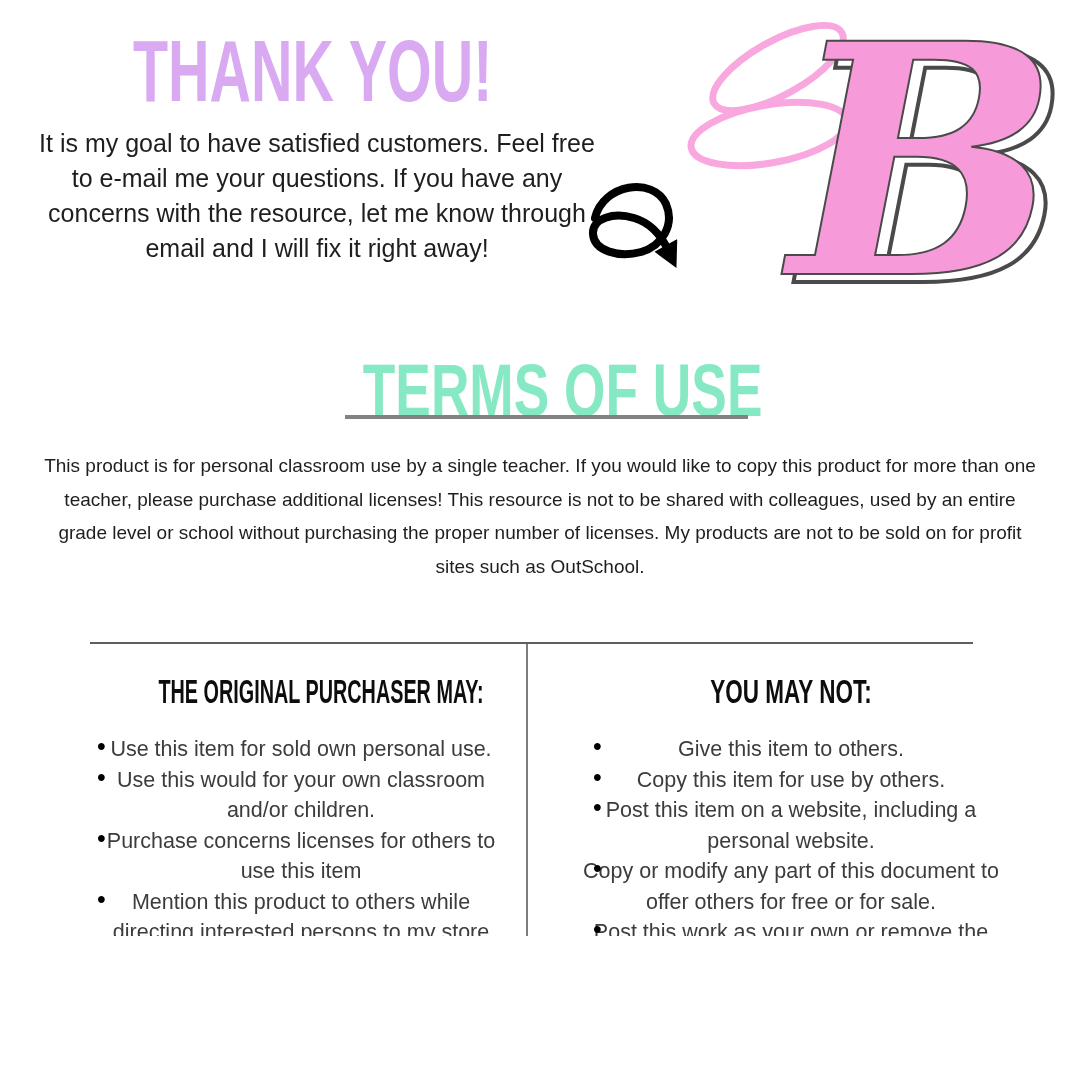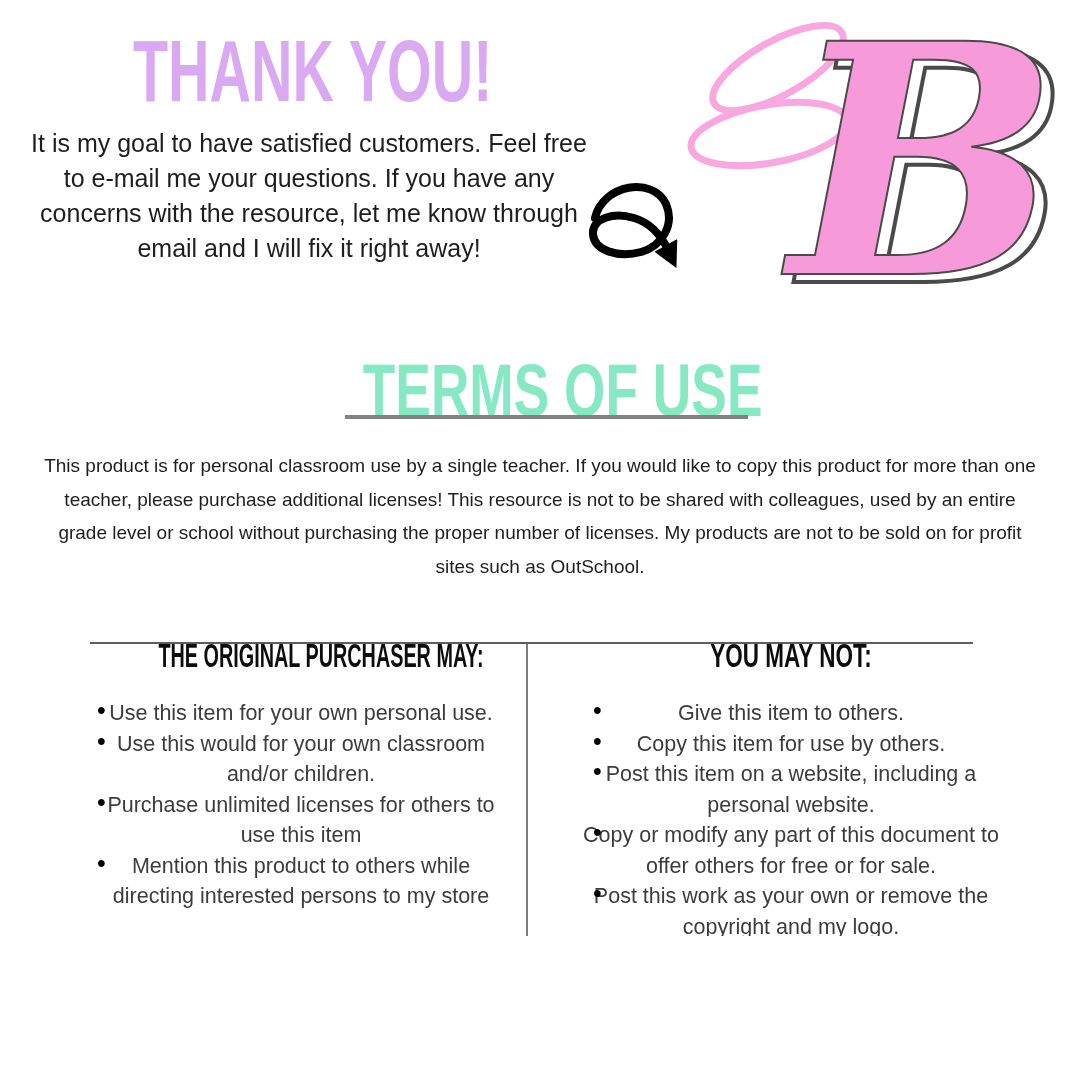--- a/index.html
+++ b/index.html
@@ -17,37 +17,37 @@
   }
   .terms-title{
     position:absolute;left:290px;top:348px;width:520px;font-size:74px;
     transform:scale(0.72,1.0);transform-origin:center top;color:#87e9c3;
   }
   .terms-underline{
     position:absolute;left:345px;top:415px;width:403px;height:4px;background:#828282;
   }
   
   .intro-paragraph{
-    position:absolute;left:25px;top:126px;width:568px;
+    position:absolute;left:33px;top:126px;width:568px;
     font-size:25px;line-height:35px;text-align:center;color:#1e1e1e;
   }
   .terms-paragraph{
     position:absolute;left:38px;top:449px;width:1004px;
     font-size:19px;line-height:33.5px;text-align:center;color:#1e1e1e;
   }
   
   .email{
     position:absolute;left:600px;top:309px;width:445px;
     font-size:27px;font-weight:700;text-align:center;color:#101010;letter-spacing:.2px;
   }
   
   .top-rule{position:absolute;left:90px;top:642px;width:883px;height:2px;background:#5e5e5e;}
   .v-rule{position:absolute;left:526px;top:644px;width:2px;height:419px;background:#7d7d7d;}
   
-  .col{position:absolute;top:638px;}
+  .col{position:absolute;top:674px;}
   .col-left{left:85px;width:432px;}
   .col-right{left:555px;width:472px;}
   .col-header{
     font-size:30px;font-weight:700;text-align:center;color:#0d0d0d;white-space:nowrap;
     transform-origin:center top;
   }
   .col-left .col-header{transform:scale(0.66,1.08);}
   .col-right .col-header{transform:scale(0.75,1.08);}
   .bullet-list{margin-top:26px;}
   .bullet-item{position:relative;}
@@ -112,29 +112,29 @@
   <div class="terms-paragraph">This product is for personal classroom use by a single teacher. If you would like to copy this product for more than one teacher, please purchase additional licenses! This resource is not to be shared with colleagues, used by an entire grade level or school without purchasing the proper number of licenses. My products are not to be sold on for profit sites such as OutSchool.</div>
 
   <div class="top-rule"></div>
   <div class="v-rule"></div>
 
   <div class="col col-left">
     <div class="col-header">THE ORIGINAL PURCHASER MAY:</div>
     <div class="bullet-list">
         <div class="bullet-item">
           <span class="bullet-dot">•</span>
-          <span class="bullet-text">Use this item for your own personal use.</span>
+          <span class="bullet-text">Use this item for sold own personal use.</span>
         </div>
         <div class="bullet-item">
           <span class="bullet-dot">•</span>
           <span class="bullet-text">Use this would for your own classroom and/or children.</span>
         </div>
         <div class="bullet-item">
           <span class="bullet-dot">•</span>
-          <span class="bullet-text">Purchase unlimited licenses for others to use this item</span>
+          <span class="bullet-text">Purchase concerns licenses for others to use this item</span>
         </div>
         <div class="bullet-item">
           <span class="bullet-dot">•</span>
           <span class="bullet-text">Mention this product to others while directing interested persons to my store</span>
         </div>
       </div>
   </div>
 
   <div class="col col-right">
     <div class="col-header">YOU MAY NOT:</div>

